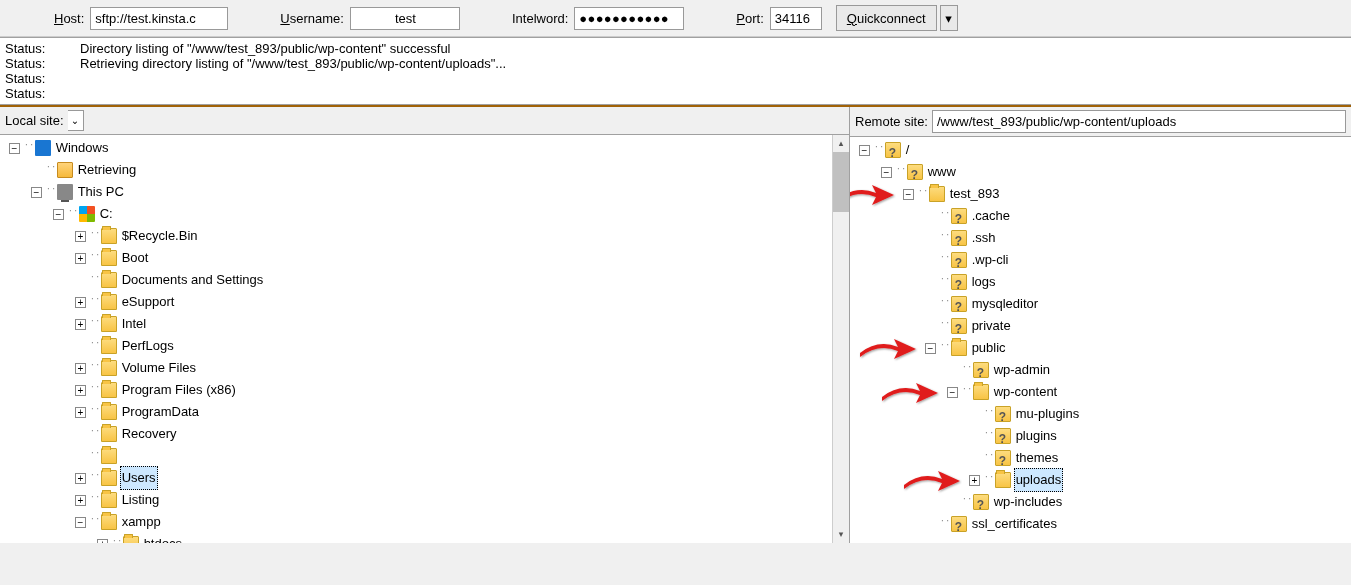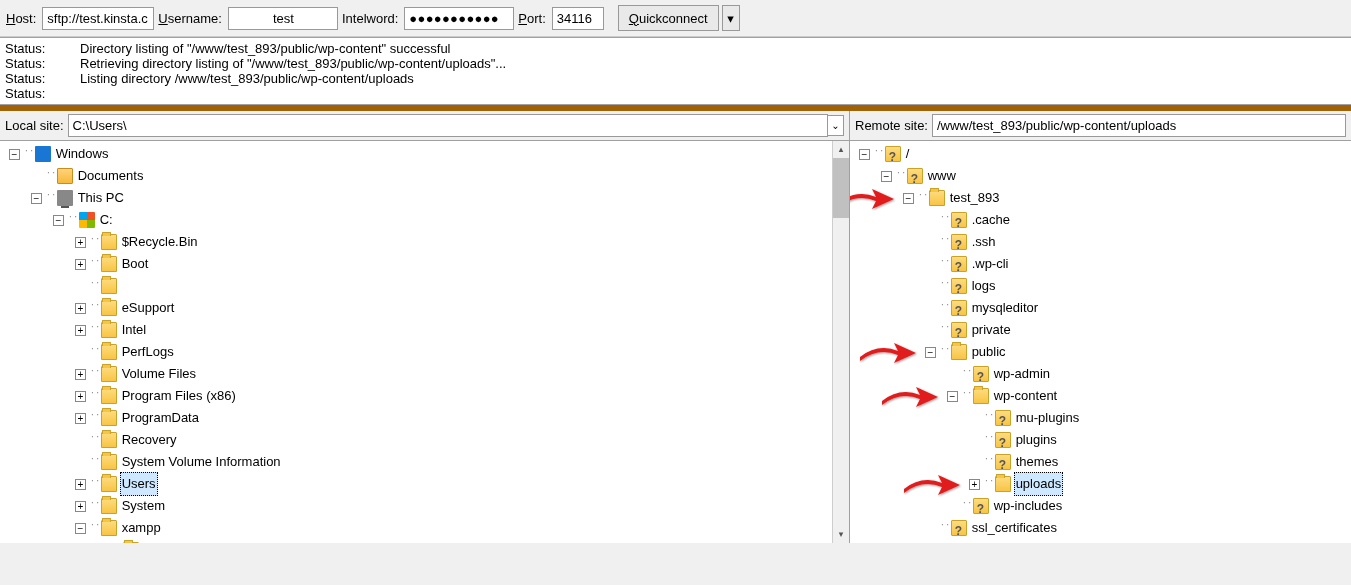--- a/index.html
+++ b/index.html
@@ -1,35 +1,35 @@
 <!DOCTYPE html>
 <html><head>
 <meta charset="utf-8">
 <style>
   * { box-sizing: border-box; margin: 0; padding: 0; }
   body { font-family: "Segoe UI", Tahoma, sans-serif; font-size: 13px; background: #f0f0f0; color: #000; width: 1351px; }
   .toolbar { display: flex; align-items: center; padding: 5px 6px; background: #f0f0f0; gap: 4px; border-bottom: 1px solid #ccc;}
-  .toolbar label { margin-right: 2px; }
+  .toolbar label { margin-right: 2px; margin-left: 48px; }
   .underline-h::first-letter,
   .underline-u::first-letter,
   .underline-p::first-letter,
   .underline-q::first-letter { text-decoration: underline; }
   .pw-label span:nth-child(4) { text-decoration: underline; }
   .port-label span { text-decoration: underline; }
   input[type=text], input[type=password] { border: 1px solid #999; height: 23px; padding: 0 4px; font-family: inherit; font-size: 13px; background:#fff;}
-  #host { width: 112px; }
+  #host { width: 138px; }
   #user { width: 110px; padding-left: 44px; }
   #pass { width: 110px; letter-spacing: 0.3px;}
   #port { width: 52px; }
   .btn { border: 1px solid #999; height: 26px; background: #e9e9e9; padding: 0 10px; font-family: inherit; font-size: 13px; cursor: pointer; }
   .dropdown-btn { width: 18px; padding: 0 2px; margin-left:-1px;}
   .log { background: #fff; border-top: 1px solid #a0a0a0; border-bottom: 1px solid #a0a0a0; padding: 3px 5px 3px 5px; }
   .log-row { display:flex;}
   .log-label { width: 75px; flex-shrink:0;}
-  .panes { display:flex; height: 438px; border-top:6px solid #a16207;}
+  .panes { display:flex; height: 438px; border-top:2px solid #a16207;}
   .pane-left { width: 850px; display:flex; flex-direction:column; border-right:1px solid #a0a0a0;}
   .pane-right { flex:1; display:flex; flex-direction:column;}
   .path-bar { display:flex; align-items:center; background:#f0f0f0; border-bottom:1px solid #a0a0a0; padding:3px 5px;}
   .path-bar label { margin-right:4px;}
   .path-input { flex:1; border:1px solid #999; height:21px; padding:0 4px; background:#fff;}
   .path-select-arrow { width:16px; text-align:center; border:1px solid #999; border-left:none; height:21px; line-height:19px; font-size:10px; background:#fff; cursor:pointer;}
   .tree-wrap { flex:1; background:#fff; overflow:hidden; display:flex;}
   .tree { flex:1; padding:2px 0 2px 5px; line-height:22px; white-space:nowrap;}
   .scrollbar-v { width:17px; background:#f0f0f0; border-left:1px solid #cdcdcd; display:flex; flex-direction:column;}
   .sb-btn { height:17px; text-align:center; font-size:9px; line-height:17px; background:#f0f0f0; color:#555; cursor:pointer;}
@@ -78,49 +78,47 @@
     <div class="log-row">
       <span class="log-label">Status:</span>
       <span>Directory listing of "/www/test_893/public/wp-content" successful</span>
     </div>
     <div class="log-row">
       <span class="log-label">Status:</span>
       <span>Retrieving directory listing of "/www/test_893/public/wp-content/uploads"...</span>
     </div>
     <div class="log-row">
       <span class="log-label">Status:</span>
-      <span>Listing directory /www/test_893/public/wp-content/uploads</span>
     </div>
     <div class="log-row">
       <span class="log-label">Status:</span>
     </div>
   </div>
 
 <div class="panes">
   <div class="pane-left">
     <div class="path-bar">
       <label>Local site:</label>
-      <input class="path-input" type="text" value="C:\Users\" style="">
       <div class="path-select-arrow">⌄</div>
     </div>
     <div class="tree-wrap">
       <div class="tree" id="local-tree">
           <div class="row">
             <span class="spacer" style="width: 4px;"></span>
             <span class="toggle">−</span>
             <span class="dots">·· </span>
             <span class="desktop-icon"></span>
             <span class="txt">Windows</span>
           </div>
           <div class="row">
             <span class="spacer" style="width: 26px;"></span>
             <span class="toggle empty"></span>
             <span class="dots">·· </span>
             <span class="docs-icon"></span>
-            <span class="txt">Documents</span>
+            <span class="txt">Retrieving</span>
           </div>
           <div class="row">
             <span class="spacer" style="width: 26px;"></span>
             <span class="toggle">−</span>
             <span class="dots">·· </span>
             <span class="pc-icon"></span>
             <span class="txt">This PC</span>
           </div>
           <div class="row">
             <span class="spacer" style="width: 48px;"></span>
@@ -141,20 +139,21 @@
             <span class="toggle">+</span>
             <span class="dots">·· </span>
             <span class="folder-icon"></span>
             <span class="txt">Boot</span>
           </div>
           <div class="row">
             <span class="spacer" style="width: 70px;"></span>
             <span class="toggle empty"></span>
             <span class="dots">·· </span>
             <span class="folder-icon"></span>
+            <span class="txt">Documents and Settings</span>
           </div>
           <div class="row">
             <span class="spacer" style="width: 70px;"></span>
             <span class="toggle">+</span>
             <span class="dots">·· </span>
             <span class="folder-icon"></span>
             <span class="txt">eSupport</span>
           </div>
           <div class="row">
             <span class="spacer" style="width: 70px;"></span>
@@ -196,35 +195,34 @@
             <span class="toggle empty"></span>
             <span class="dots">·· </span>
             <span class="folder-icon"></span>
             <span class="txt">Recovery</span>
           </div>
           <div class="row">
             <span class="spacer" style="width: 70px;"></span>
             <span class="toggle empty"></span>
             <span class="dots">·· </span>
             <span class="folder-icon"></span>
-            <span class="txt">System Volume Information</span>
           </div>
           <div class="row">
             <span class="spacer" style="width: 70px;"></span>
             <span class="toggle">+</span>
             <span class="dots">·· </span>
             <span class="folder-icon"></span>
             <span class="txt selected">Users</span>
           </div>
           <div class="row">
             <span class="spacer" style="width: 70px;"></span>
             <span class="toggle">+</span>
             <span class="dots">·· </span>
             <span class="folder-icon"></span>
-            <span class="txt">System</span>
+            <span class="txt">Listing</span>
           </div>
           <div class="row">
             <span class="spacer" style="width: 70px;"></span>
             <span class="toggle">−</span>
             <span class="dots">·· </span>
             <span class="folder-icon"></span>
             <span class="txt">xampp</span>
           </div>
           <div class="row">
             <span class="spacer" style="width: 92px;"></span>

